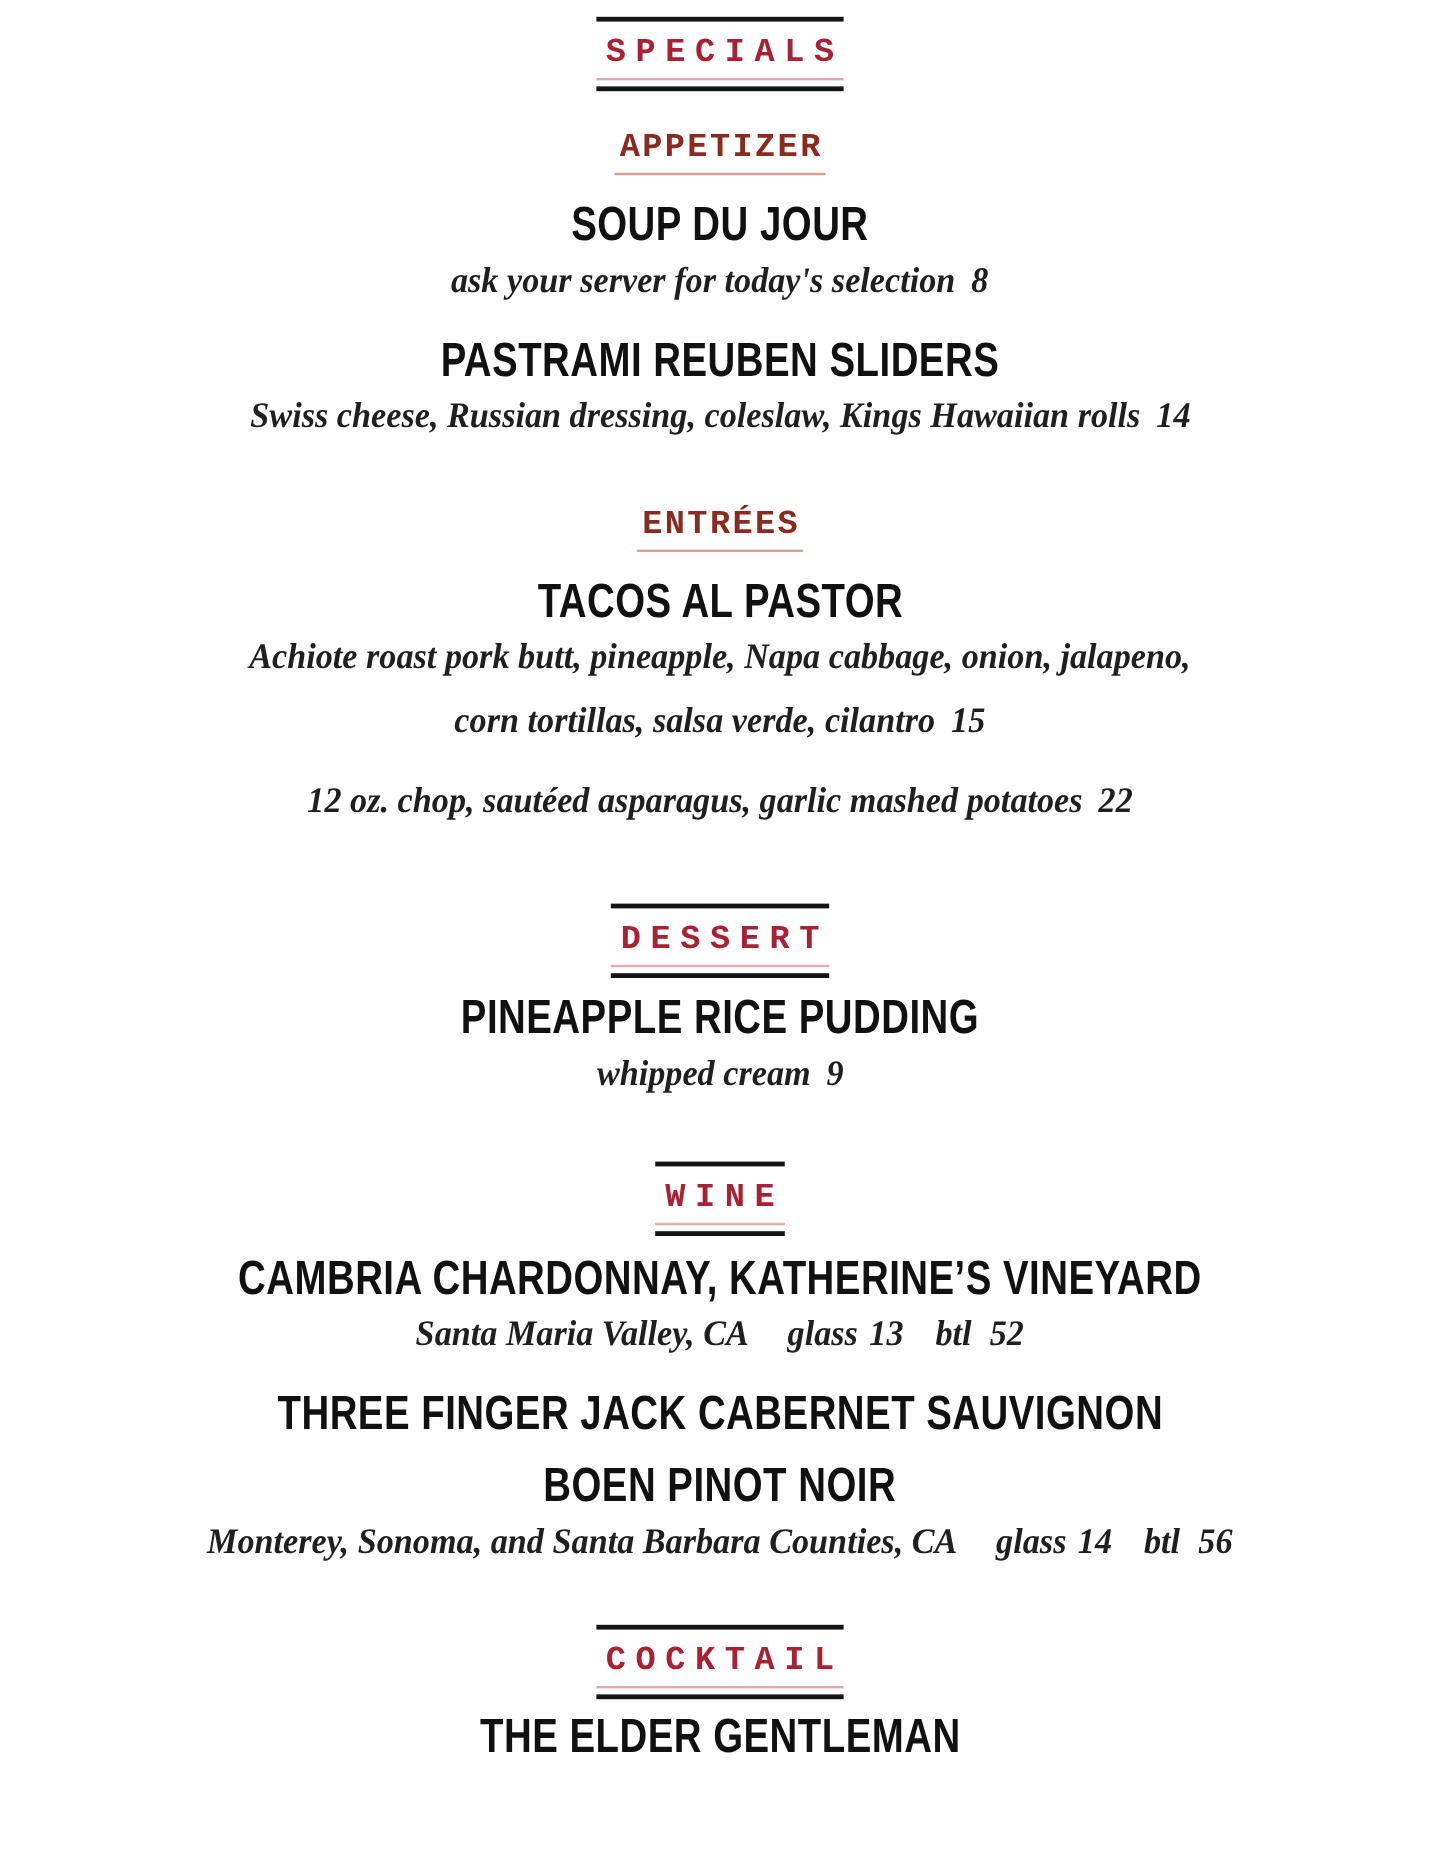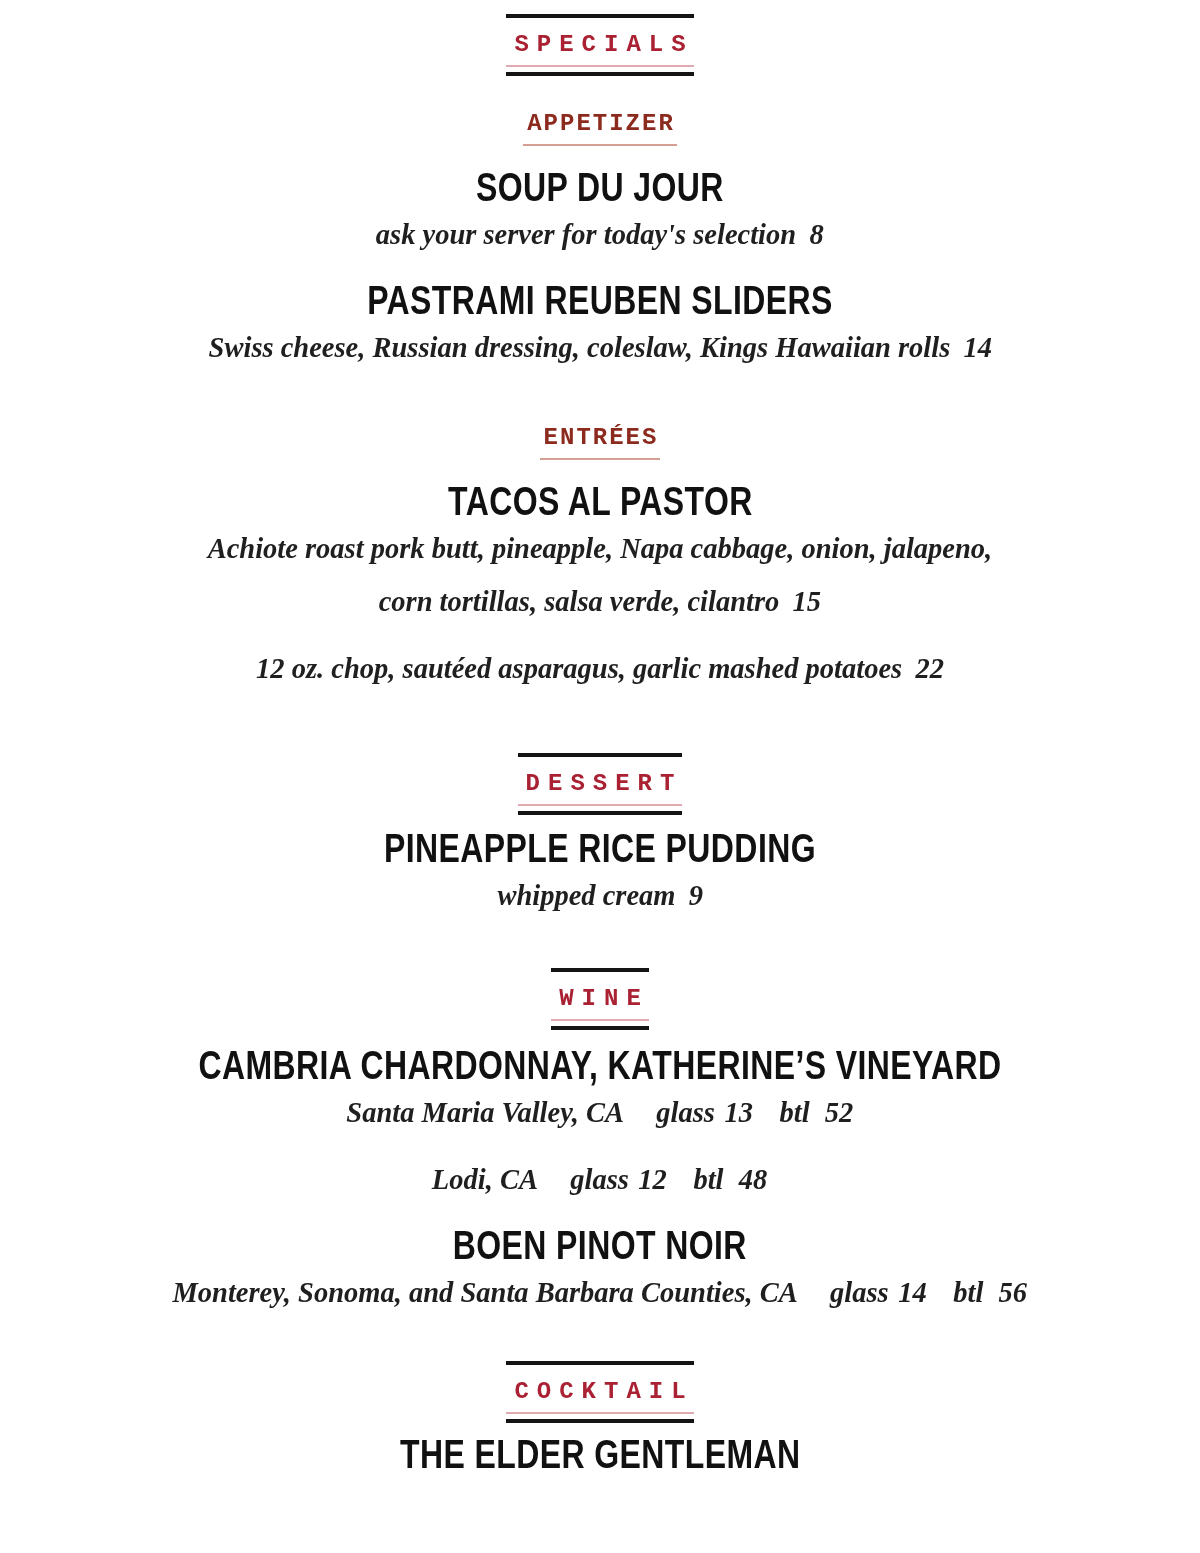--- a/index.html
+++ b/index.html
@@ -19,21 +19,21 @@
   }
   .menu{
     padding-top:14px;
     text-align:center;
   }
 
   
   .stamp{
     font-family:"Liberation Mono","DejaVu Sans Mono",monospace;
     font-weight:700;
-    font-size:24px;
+    font-size:28px;
     line-height:36px;
   }
   .ruled-header{margin:0;}
   .ruled-inner{display:inline-block;padding:0 4px;}
   .ruled-inner .rule{height:4px;background:var(--ink);}
   .ruled-inner .stamp{
     display:block;
     color:var(--crimson);
     letter-spacing:8px;
     padding:4px 0 2px 8px;
@@ -171,23 +171,21 @@
   </div>
 
   <div class="menu-item">
     <div><span class="item-name">CAMBRIA CHARDONNAY, KATHERINE’S VINEYARD</span></div>
     <div class="item-desc">
       <span class="desc-inner"><span>Santa Maria Valley, CA</span><span class="seg-glass-label">glass</span><span class="seg-glass-price">13</span><span class="seg-btl-label">btl</span><span class="seg-btl-price">52</span></span>
     </div>
   </div>
 
   <div class="menu-item">
-    <div class="item-desc">
-      <span class="desc-inner"><span>Lodi, CA</span><span class="seg-glass-label">glass</span><span class="seg-glass-price">12</span><span class="seg-btl-label">btl</span><span class="seg-btl-price">48</span></span>
-    </div>
+    <div><span class="item-name">THREE FINGER JACK CABERNET SAUVIGNON</span></div>
   </div>
 
   <div class="menu-item">
     <div><span class="item-name">BOEN PINOT NOIR</span></div>
     <div class="item-desc">
       <span class="desc-inner"><span>Monterey, Sonoma, and Santa Barbara Counties, CA</span><span class="seg-glass-label">glass</span><span class="seg-glass-price">14</span><span class="seg-btl-label">btl</span><span class="seg-btl-price">56</span></span>
     </div>
   </div>
 
   <div class="ruled-header sec-cocktail ruled-gap-xs">

